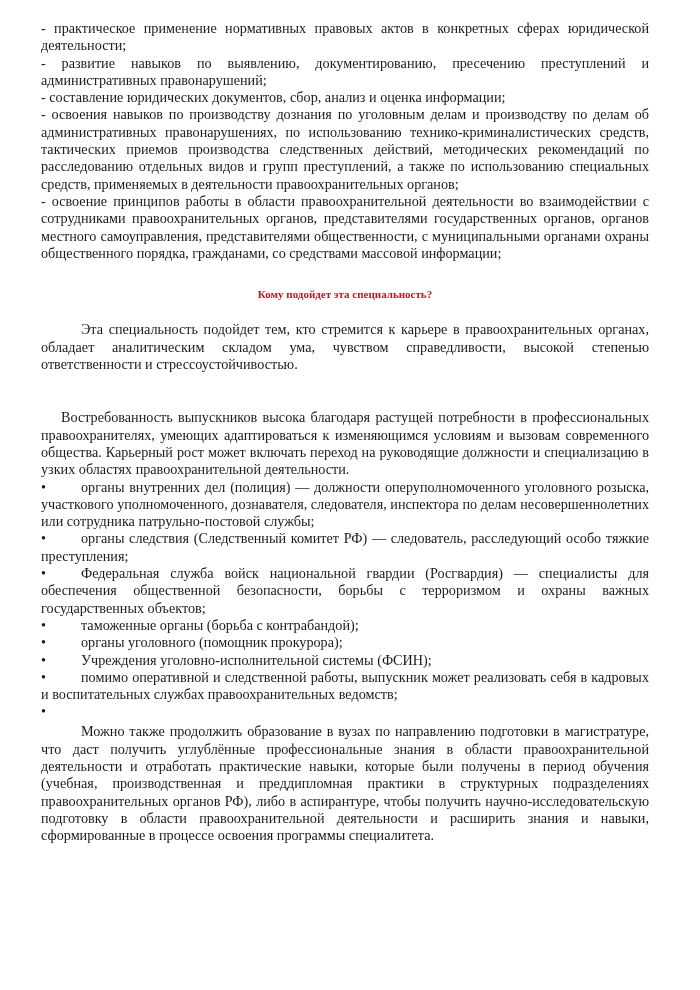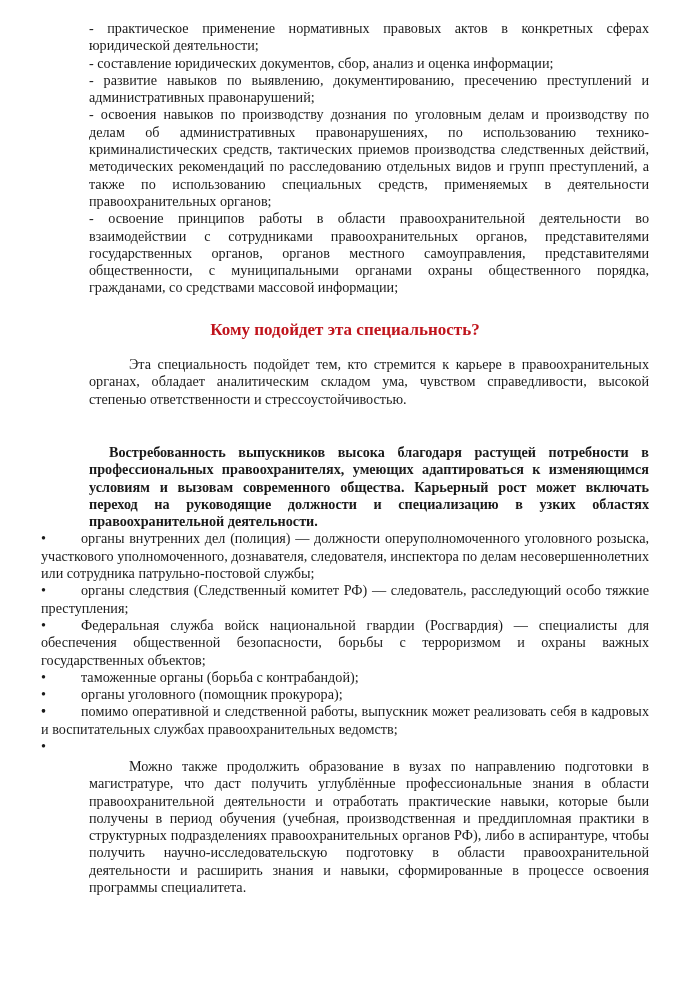--- a/index.html
+++ b/index.html
@@ -8,29 +8,29 @@
     position: absolute;
     left: 41px;
     top: 20px;
     width: 608px;
     font-family: "Liberation Serif", serif;
     font-size: 14.2px;
     line-height: 17.3px;
     color: #1a1a1a;
   }
   .p { margin: 0; text-align: justify; }
-  .p.last-line-left { text-align-last: left; margin-left: 48px; }
+  .p.last-line-left { text-align-last: left; }
   .indent-big { text-indent: 40px; }
-  .indent-small { text-indent: 20px; font-weight: bold; }
+  .indent-small { text-indent: 20px; }
   .heading {
     margin: 0;
     text-align: center;
     color: #c0141c;
     font-weight: bold;
-    font-size: 17px;
+    font-size: 11px;
   }
   .bullet {
     margin: 0;
     text-align: justify;
     position: relative;
     text-indent: 40px;
   }
   .bullet .dot {
     position: absolute;
     left: 0;
@@ -42,22 +42,22 @@
   .gap-20 { height: 20px; }
   .gap-16 { height: 16px; }
 </style>
 </head>
 <body>
 
 <div class="page">
 
   <div>
     <p class="p last-line-left">- практическое применение нормативных правовых актов в конкретных сферах юридической деятельности;</p>
+    <p class="p last-line-left">- развитие навыков по выявлению, документированию, пресечению преступлений и административных правонарушений;</p>
     <p class="p last-line-left">- составление юридических документов, сбор, анализ и оценка информации;</p>
-    <p class="p last-line-left">- развитие навыков по выявлению, документированию, пресечению преступлений и административных правонарушений;</p>
     <p class="p last-line-left">- освоения навыков по производству дознания по уголовным делам и производству по делам об административных правонарушениях, по использованию технико-криминалистических средств, тактических приемов производства следственных действий, методических рекомендаций по расследованию отдельных видов и групп преступлений, а также по  использованию специальных средств, применяемых в деятельности правоохранительных органов;</p>
     <p class="p last-line-left">- освоение принципов работы в области правоохранительной деятельности во взаимодействии с сотрудниками правоохранительных органов, представителями государственных органов, органов местного самоуправления, представителями общественности, с муниципальными органами охраны общественного порядка, гражданами, со средствами массовой информации;</p>
   </div>
 
   <div class="gap-24"></div>
 
   <h2 class="heading">Кому подойдет эта специальность?</h2>
   <div class="gap-18"></div>
   <p class="p indent-big last-line-left">Эта специальность подойдет тем, кто стремится к карьере в правоохранительных органах, обладает аналитическим складом ума, чувством справедливости, высокой степенью ответственности и стрессоустойчивостью.</p>
 
@@ -65,21 +65,21 @@
 
   <div class="gap-16"></div>
   <p class="p indent-small last-line-left">Востребованность выпускников высока благодаря растущей потребности в профессиональных правоохранителях, умеющих адаптироваться к изменяющимся условиям и вызовам современного общества. Карьерный рост может включать переход на руководящие должности и специализацию в узких областях правоохранительной деятельности.</p>
 
   <div>
     <p class="bullet last-line-left"><span class="dot">•</span><span>органы внутренних дел (полиция) — должности оперуполномоченного уголовного розыска, участкового уполномоченного, дознавателя, следователя, инспектора по делам несовершеннолетних или сотрудника патрульно-постовой службы;</span></p>
     <p class="bullet last-line-left"><span class="dot">•</span><span>органы следствия (Следственный комитет РФ) — следователь, расследующий особо тяжкие преступления;</span></p>
     <p class="bullet last-line-left"><span class="dot">•</span><span>Федеральная служба войск национальной гвардии (Росгвардия) — специалисты для обеспечения общественной безопасности, борьбы с терроризмом и охраны важных государственных объектов;</span></p>
     <p class="bullet last-line-left"><span class="dot">•</span><span>таможенные органы (борьба с контрабандой);</span></p>
     <p class="bullet last-line-left"><span class="dot">•</span><span>органы уголовного (помощник прокурора);</span></p>
-    <p class="bullet last-line-left"><span class="dot">•</span></p>
+    <p class="bullet last-line-left"><span class="dot">•</span><span>Учреждения уголовно-исполнительной системы (ФСИН);</span></p>
     <p class="bullet last-line-left"><span class="dot">•</span><span>помимо оперативной и следственной работы, выпускник может реализовать себя в кадровых и воспитательных службах правоохранительных ведомств;</span></p>
     <p class="bullet last-line-left"><span class="dot">•</span></p>
   </div>
 
   <div class="gap-20"></div>
 
   <p class="p indent-big last-line-left">Можно также продолжить образование в вузах по направлению подготовки в магистратуре, что даст получить углублённые профессиональные знания в области правоохранительной деятельности и отработать практические навыки, которые были получены в период обучения (учебная, производственная и преддипломная практики в структурных подразделениях правоохранительных органов РФ), либо в аспирантуре, чтобы получить научно-исследовательскую подготовку в области правоохранительной деятельности и расширить знания и навыки, сформированные в процессе освоения программы специалитета.</p>
 
 </div>
 

